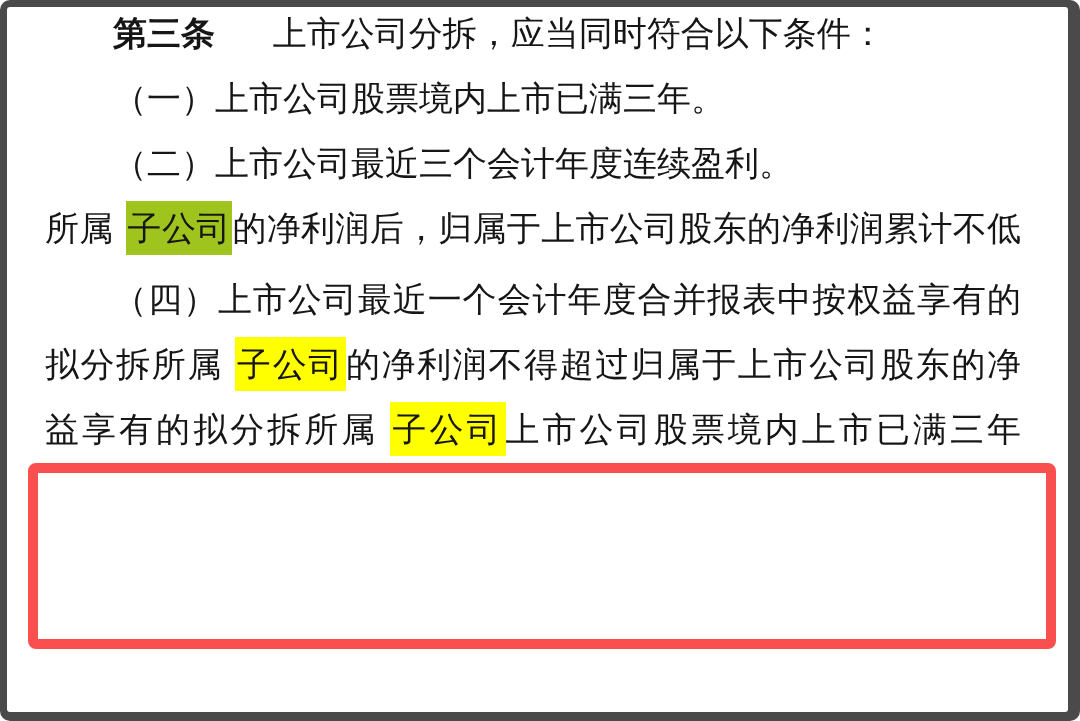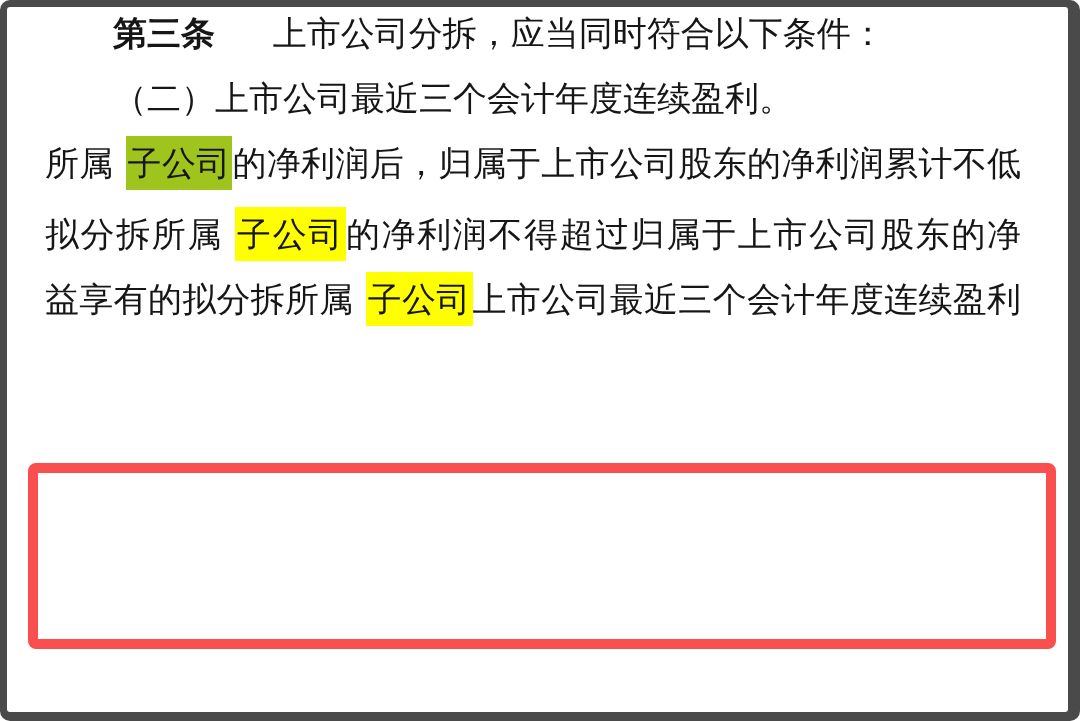--- a/index.html
+++ b/index.html
@@ -58,25 +58,29 @@
 </head>
 <body>
 
 <div class="frame" style="background: rgb(74, 74, 74);">
   <div class="page">
     <div id="doc" style="color: rgb(22, 22, 22);">
         <div class="para p-first">
           <div class="line indent"><span class="run bold-heading">第三条</span><span class="run">上市公司分拆，应当同时符合以下条件：</span></div>
         </div>
         <div class="para">
+          <div class="line indent"><span class="run">（一）上市公司股票境内上市已满三年。</span></div>
+        </div>
+        <div class="para">
           <div class="line indent"><span class="run">（二）上市公司最近三个会计年度连续盈利。</span></div>
         </div>
         <div class="para">
           <div class="line fill"><span class="run">所属</span><span class="run hl-green" style="background: rgb(160, 196, 30);">子公司</span><span class="run">的净利润后，归属于上市公司股东的净利润累计不低</span></div>
         </div>
         <div class="para p-last">
+          <div class="line indent fill"><span class="run">（四）上市公司最近一个会计年度合并报表中按权益享有的</span></div>
           <div class="line fill"><span class="run">拟分拆所属</span><span class="run hl-yellow" style="background: rgb(255, 255, 0);">子公司</span><span class="run">的净利润不得超过归属于上市公司股东的净</span></div>
-          <div class="line fill"><span class="run">益享有的拟分拆所属</span><span class="run hl-yellow" style="background: rgb(255, 255, 0);">子公司</span><span class="run">上市公司最近三个会计年度连续盈利</span></div>
+          <div class="line fill"><span class="run">益享有的拟分拆所属</span><span class="run hl-yellow" style="background: rgb(255, 255, 0);">子公司</span><span class="run">上市公司股票境内上市已满三年</span></div>
         </div>
       </div>
     <div class="redbox" style="border-color: rgb(249, 79, 78);"></div>
   </div>
 </div>
 
 </body></html>

